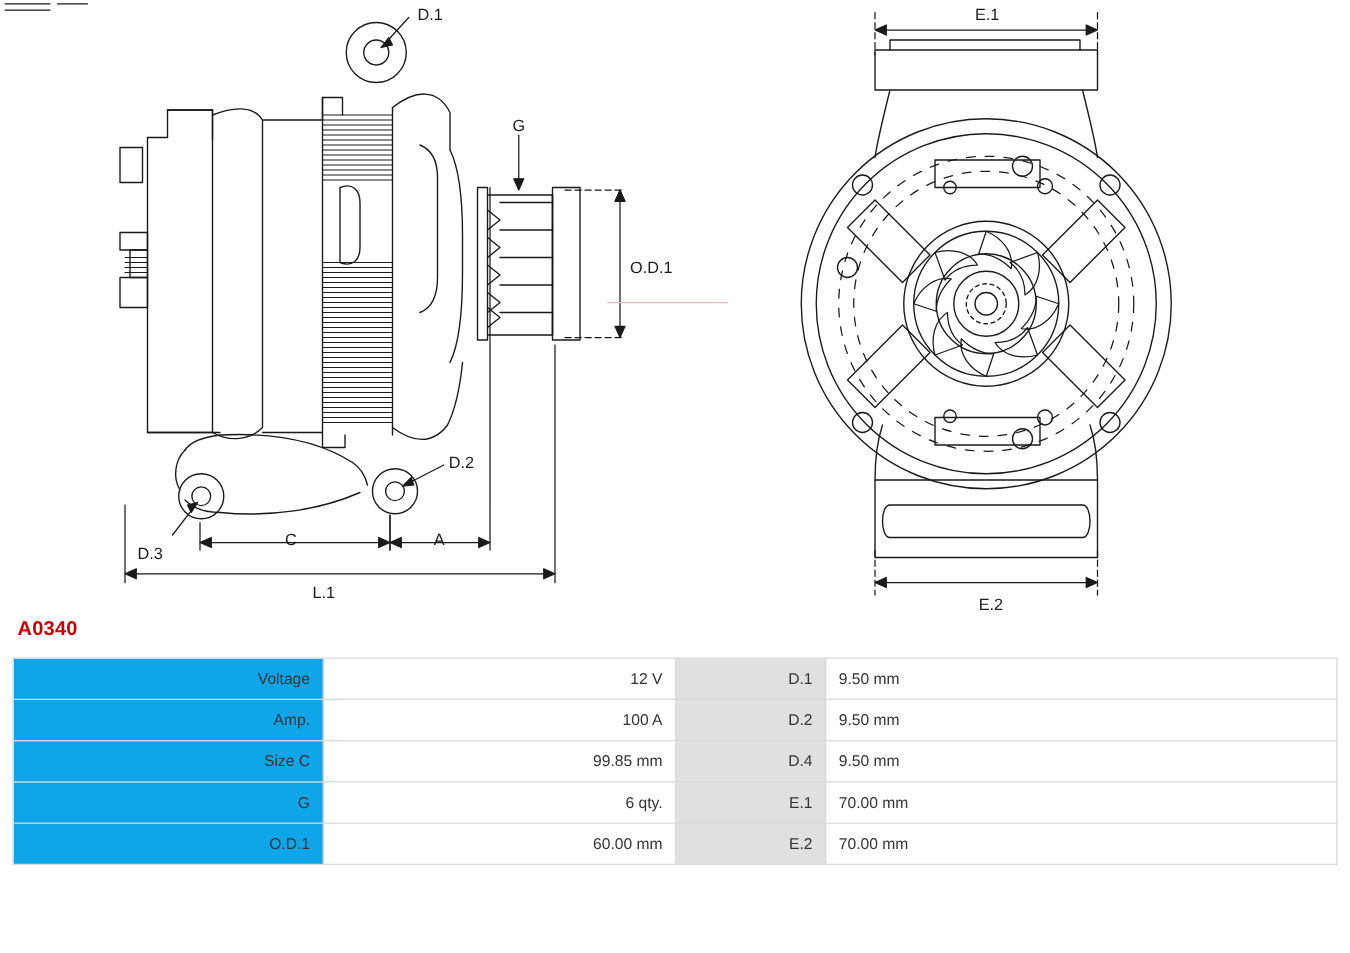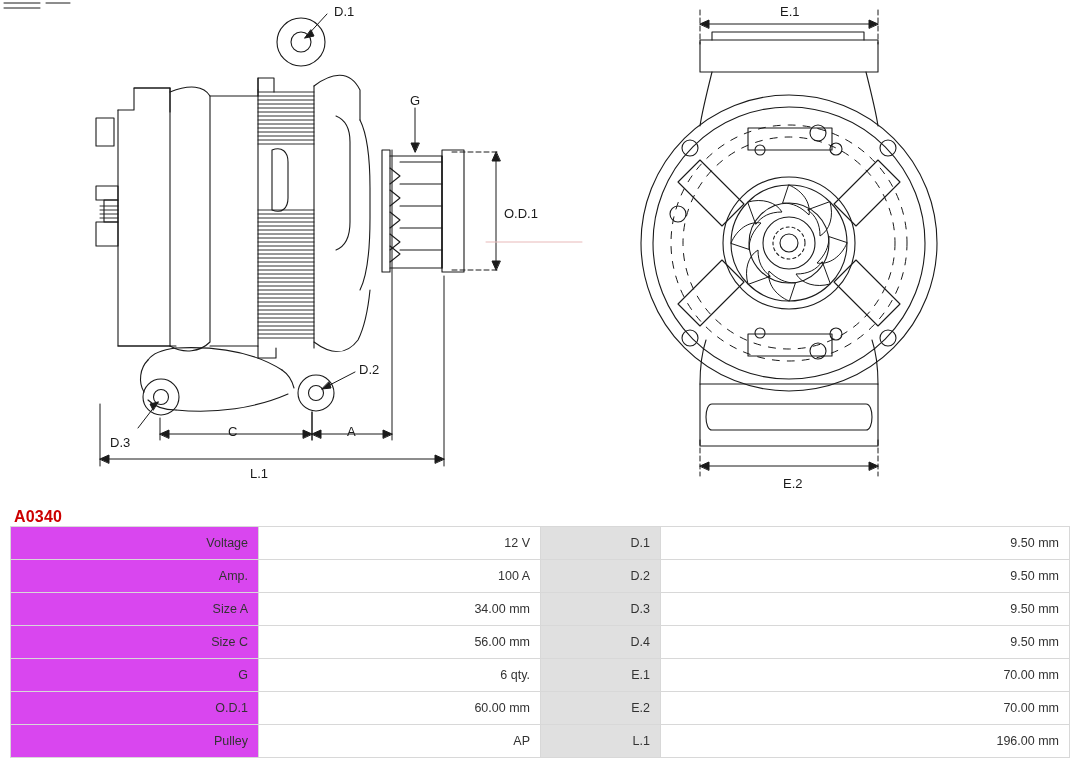--- a/index.html
+++ b/index.html
@@ -21,21 +21,21 @@
     position: absolute;
     left: 0; top: 0;
     width: 1080px; height: 495px;
   }
   #drawing svg { display: block; }
 
   
   #part-number {
     position: absolute;
     left: 14px;
-    top: 508px;
+    top: 495px;
     font-size: 16px;
     font-weight: bold;
     color: #cc0000;
     letter-spacing: .2px;
   }
 
   
   #spec-table {
     position: absolute;
     left: 10px;
@@ -45,38 +45,37 @@
     font-size: 12.5px;
     color: #333;
   }
   #spec-table td {
     border: 1px solid #d8d8d8;
     height: 33px;
     padding: 0 10px;
     white-space: nowrap;
   }
   #spec-table td.lbl {
-    background: #d946ef;
+    background: #0ea5e9;
     text-align: right;
     width: 248px;
     color: #333;
   }
   #spec-table td.val {
     background: #ffffff;
     text-align: right;
     width: 282px;
   }
   #spec-table td.lbl2 {
     background: #e0e0e0;
     text-align: right;
     width: 120px;
   }
   #spec-table td.val2 {
     background: #ffffff;
-    text-align: right;
   }
 </style>
 </head>
 <body>
 
 <div id="page">
 
   <div id="drawing">
     <svg width="1080" height="495" viewBox="0 0 1080 495" xmlns="http://www.w3.org/2000/svg">
       <g fill="none" stroke="#1a1a1a" stroke-width="1.1" stroke-linejoin="round" stroke-linecap="round">
@@ -290,45 +289,33 @@
         <td class="lbl2">D.1</td>
         <td class="val2">9.50 mm</td>
       </tr>
       <tr>
         <td class="lbl">Amp.</td>
         <td class="val">100 A</td>
         <td class="lbl2">D.2</td>
         <td class="val2">9.50 mm</td>
       </tr>
       <tr>
-        <td class="lbl">Size A</td>
-        <td class="val">34.00 mm</td>
-        <td class="lbl2">D.3</td>
-        <td class="val2">9.50 mm</td>
-      </tr>
-      <tr>
         <td class="lbl">Size C</td>
-        <td class="val">56.00 mm</td>
+        <td class="val">99.85 mm</td>
         <td class="lbl2">D.4</td>
         <td class="val2">9.50 mm</td>
       </tr>
       <tr>
         <td class="lbl">G</td>
         <td class="val">6 qty.</td>
         <td class="lbl2">E.1</td>
         <td class="val2">70.00 mm</td>
       </tr>
       <tr>
         <td class="lbl">O.D.1</td>
         <td class="val">60.00 mm</td>
         <td class="lbl2">E.2</td>
         <td class="val2">70.00 mm</td>
       </tr>
-      <tr>
-        <td class="lbl">Pulley</td>
-        <td class="val">AP</td>
-        <td class="lbl2">L.1</td>
-        <td class="val2">196.00 mm</td>
-      </tr>
     </tbody>
   </table>
 
 </div>
 
 </body></html>

